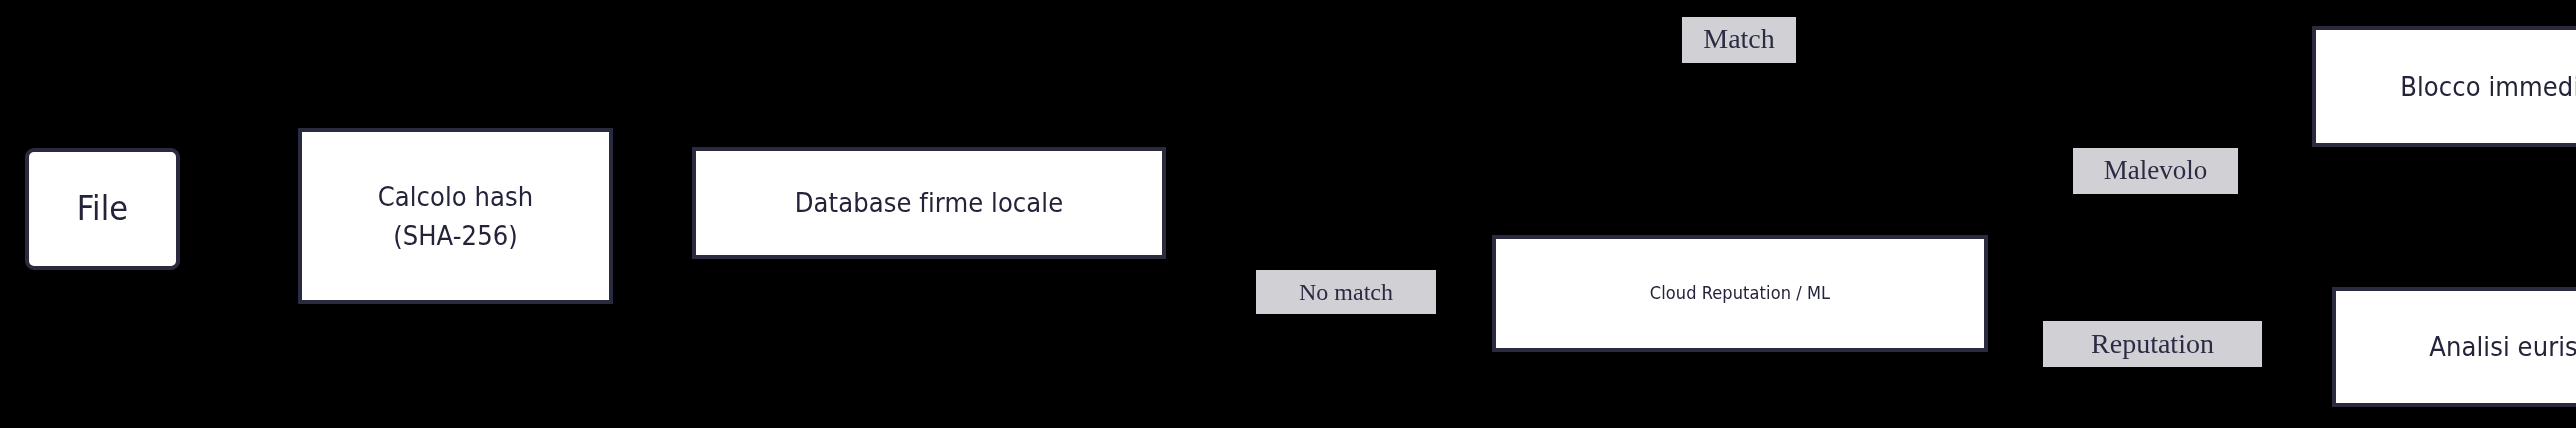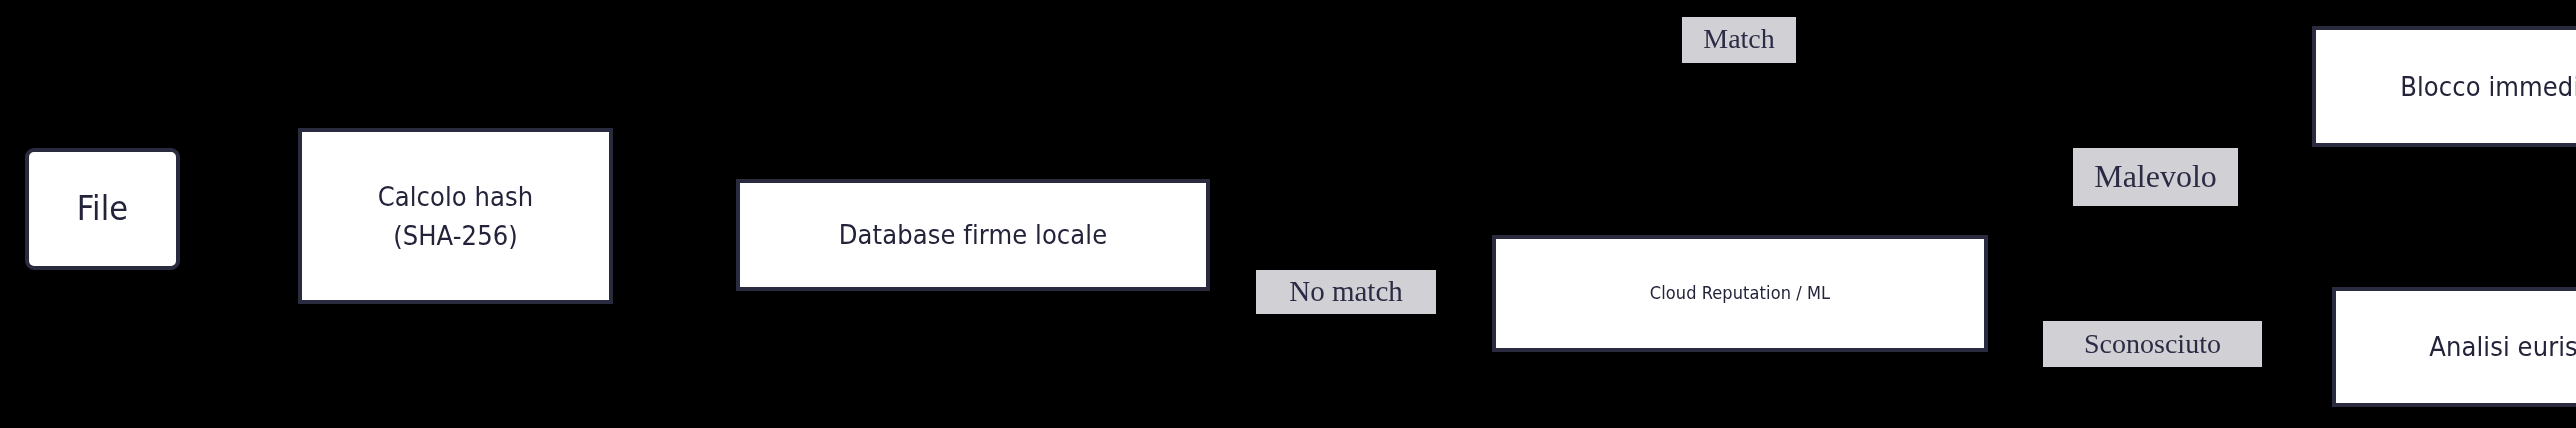--- a/index.html
+++ b/index.html
@@ -61,28 +61,28 @@
     left: 0;
     top: 0;
     width: 2748px;
     height: 428px;
     pointer-events: none;
   }
 
   
   #node-file              { left: 25px;   top: 148px;  width: 155px;  height: 122px;  font-size: 34px; border-radius: 9px; }
   #node-hash              { left: 298px;  top: 128px;  width: 315px;  height: 176px;  font-size: 27px; }
-  #node-db                { left: 736px; top: 147px;  width: 474px;  height: 112px;  font-size: 27px; margin-top: 32px; }
+  #node-db                { left: 692px; top: 147px;  width: 474px;  height: 112px;  font-size: 27px; }
   #node-cloud             { left: 1492px; top: 235px;  width: 496px;  height: 117px;  font-size: 18px; }
   #node-block             { left: 2312px; top: 26px;   width: 396px;  height: 121px;  font-size: 27px; }
   #node-heuristic         { left: 2332px; top: 287px;  width: 388px;  height: 120px;  font-size: 27px; }
 
   #edge-match             { left: 1682px; top: 16.5px;   width: 114px;  height: 46px;   font-size: 28px; }
-  #edge-nomatch           { left: 1256px; top: 270px;  width: 180px;  height: 44px;   font-size: 29px; }
-  #edge-malevolo          { left: 2073px; top: 148px;  width: 165px;  height: 58px;   font-size: 32px; }
+  #edge-nomatch           { left: 1256px; top: 270px;  width: 180px;  height: 44px;   font-size: 24px; }
+  #edge-malevolo          { left: 2073px; top: 148px;  width: 165px;  height: 46px;   font-size: 27px; }
   #edge-sconosciuto       { left: 2043px; top: 321px;  width: 219px;  height: 46px;   font-size: 28px; }
 </style>
 </head>
 <body>
 
 <div id="canvas">
 
   <svg class="edge-layer" viewBox="0 0 5334 831" preserveAspectRatio="none" aria-hidden="true">
     <g stroke="#000000" stroke-width="6" fill="none">
       <path d="M 348 405 L 570 405"></path>
@@ -126,16 +126,16 @@
   <div class="node" id="node-heuristic">
     <span class="node-label">Analisi euristica</span>
   </div>
 
   <div class="edge-label" id="edge-match">Match</div>
 
   <div class="edge-label" id="edge-nomatch">No match</div>
 
   <div class="edge-label" id="edge-malevolo">Malevolo</div>
 
-  <div class="edge-label" id="edge-sconosciuto">Sconosciuto</div>
+  <div class="edge-label" id="edge-sconosciuto">Reputation</div>
 
 </div>
 
 
 </body></html>

